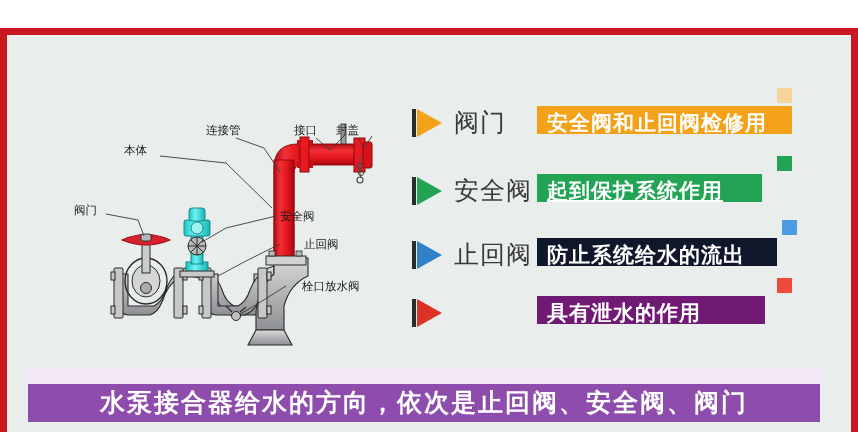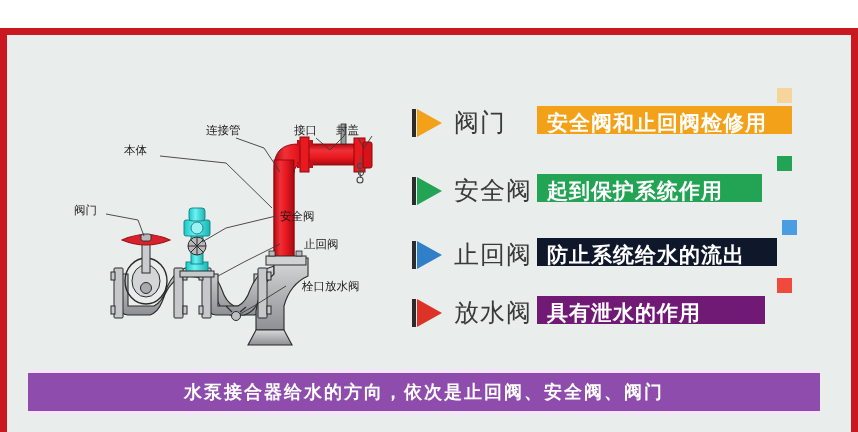--- a/index.html
+++ b/index.html
@@ -129,29 +129,29 @@
     left: 28px;
     top: 341px;
     width: 792px;
     height: 46px;
     background: #f2e6f7;
     box-sizing: border-box;
   }
   .banner {
     position: absolute;
     left: 28px;
-    top: 345px;
+    top: 356px;
     width: 792px;
     height: 38px;
     background: #8e4cad;
     box-sizing: border-box;
     text-align: center;
     line-height: 38px;
     color: #ffffff;
-    font-size: 18px;
+    font-size: 25px;
     font-weight: bold;
     letter-spacing: 2px;
     font-family: "DejaVu Sans", "Liberation Sans", sans-serif;
   }
 
   .dlabel {
     font-size: 11.5px;
     fill: #1a1a1a;
     font-family: "DejaVu Sans", "Liberation Sans", sans-serif;
   }
@@ -309,42 +309,41 @@
     </div>
 
     <div class="row r1">
       <div class="marker">
         <div class="bar"></div>
         <div class="tri" id="tri1" style="border-left-color: rgb(35, 164, 85);"></div>
       </div>
       <div class="cat">安全阀</div>
       <div class="badge-wrap">
         <div class="accent" id="acc1" style="background: rgb(35, 164, 85); left: 240px;"></div>
-        <div class="badge" id="bdg1" style="background: rgb(35, 164, 85); width: 225px;">起到保护系统作用</div>
+        <div class="badge" id="bdg1" style="background: rgb(35, 164, 85); width: 225px; text-decoration: underline;">起到保护系统作用</div>
       </div>
     </div>
 
     <div class="row r2">
       <div class="marker">
         <div class="bar"></div>
         <div class="tri" id="tri2" style="border-left-color: rgb(47, 128, 200);"></div>
       </div>
       <div class="cat">止回阀</div>
       <div class="badge-wrap">
         <div class="accent" id="acc2" style="background: rgb(74, 157, 224); left: 245px;"></div>
         <div class="badge" id="bdg2" style="background: #0f172a; width: 240px;">防止系统给水的流出</div>
       </div>
     </div>
 
     <div class="row r3">
       <div class="marker">
         <div class="bar"></div>
         <div class="tri" id="tri3" style="border-left-color: rgb(221, 51, 38);"></div>
       </div>
-      <div class="cat">放水阀</div>
       <div class="badge-wrap">
         <div class="accent" id="acc3" style="background: rgb(239, 74, 60); left: 240px;"></div>
         <div class="badge" id="bdg3" style="background: #701a75; width: 228px;">具有泄水的作用</div>
       </div>
     </div>
 
   </div>
 
   <div class="banner-outer" style="background: rgb(242, 230, 247);"></div>
   <div class="banner" style="background: rgb(142, 76, 173); color: rgb(255, 255, 255);">水泵接合器给水的方向，依次是止回阀、安全阀、阀门</div>

